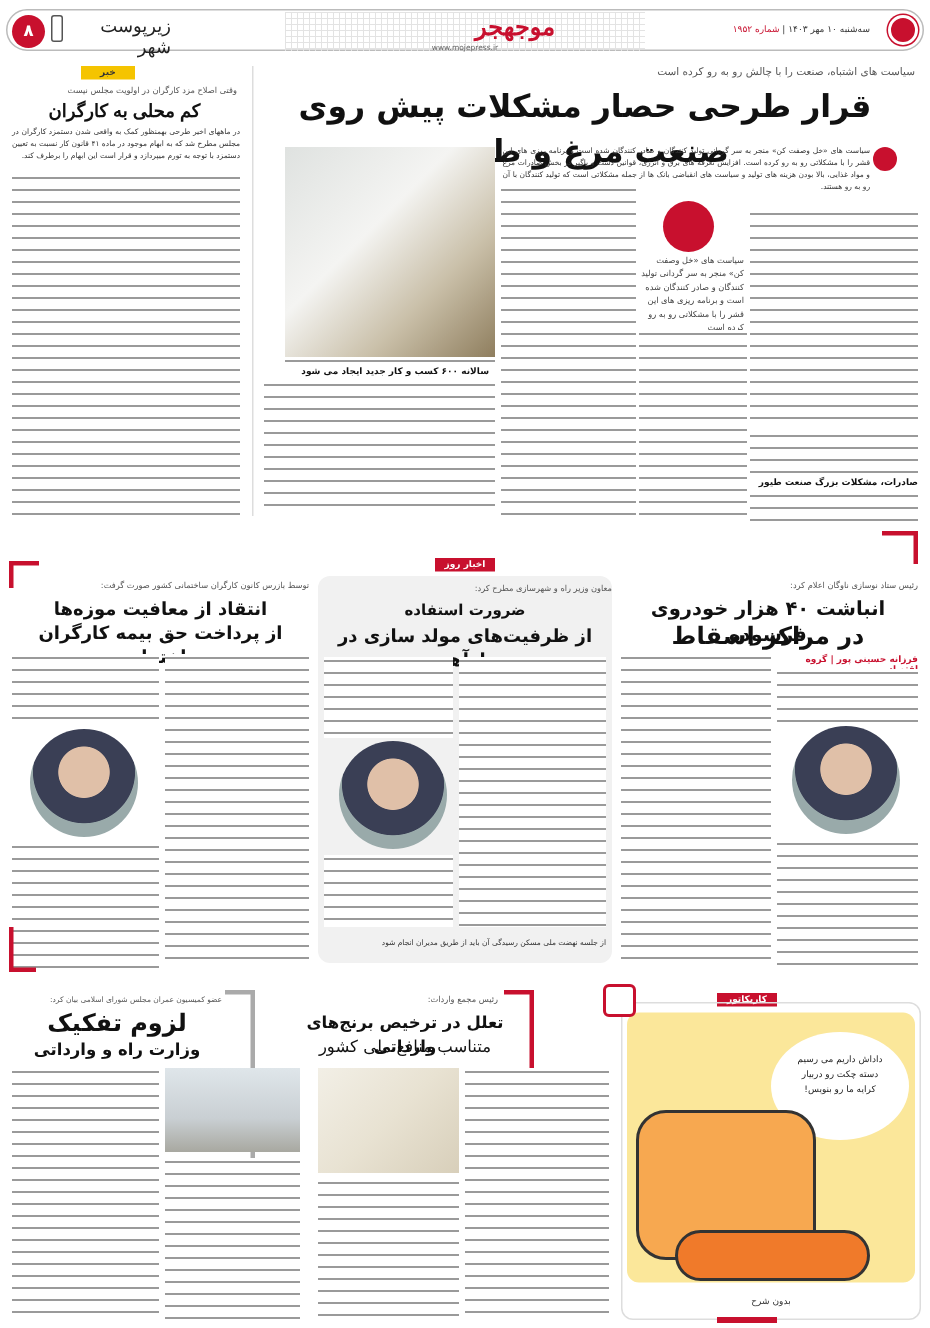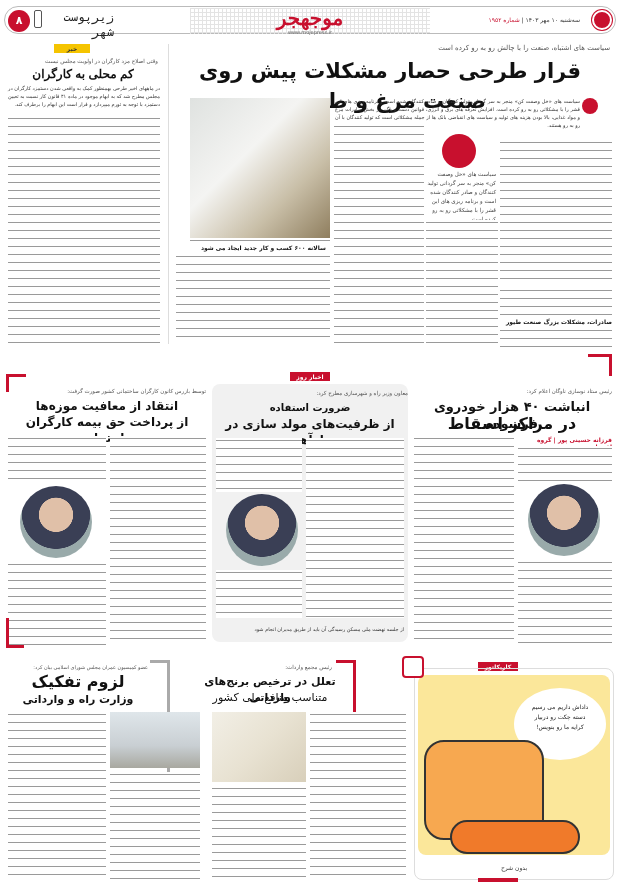--- a/index.html
+++ b/index.html
@@ -1,25 +1,25 @@
 <!DOCTYPE html>
 <html><head>
 <meta charset="utf-8">
 <style>
 *{box-sizing:border-box;margin:0;padding:0}
 body{width:620px;height:885px;background:#fff;font-family:"DejaVu Sans",sans-serif;color:#222;overflow:hidden;position:relative;direction:rtl}
 .abs{position:absolute}
 .header{top:6px;left:4px;width:612px;height:28px;border:1px solid #bbb;border-radius:14px;background:#fff}
 .hdr-grid{top:8px;left:190px;width:240px;height:26px;background-image:linear-gradient(#e3e3e3 1px,transparent 1px),linear-gradient(90deg,#e3e3e3 1px,transparent 1px);background-size:4px 4px}
-.logo{top:6px;left:250px;width:120px;text-align:center;color:#c8102e;font-family:"DejaVu Serif",serif;font-size:20px;font-weight:bold;line-height:24px}
+.logo{top:6px;left:250px;width:120px;color:#c8102e;font-family:"DejaVu Serif",serif;font-size:16px;font-weight:bold;line-height:24px}
 .logo-url{top:29px;left:270px;width:80px;text-align:center;font-size:5px;color:#666;direction:ltr}
 .date{top:16px;left:440px;width:140px;font-size:6px;color:#333;text-align:right}
 .date .num{color:#c8102e}
 .hdr-icon{top:10px;left:592px;width:20px;height:20px;border-radius:50%;background:#c8102e;border:2px solid #fff;box-shadow:0 0 0 1px #c8102e}
-.section{top:10px;left:44px;width:70px;font-size:12px;font-family:Liberation Mono, monospace;text-align:right}
+.section{top:10px;left:44px;width:70px;font-size:12px;font-family:Liberation Sans, sans-serif;text-align:right}
 .page-num{top:10px;left:8px;width:22px;height:22px;border-radius:50%;background:#c8102e;color:#fff;font-size:11px;font-weight:bold;text-align:center;line-height:22px}
 .bottle{top:10px;left:34px;width:8px;height:18px;border:1px solid #555;border-radius:2px}
 .kicker{font-size:7px;color:#555;}
 .headline{font-weight:bold;color:#111;text-align:center}
 .body-txt{font-size:5px;line-height:8px;color:#333;text-align:justify}
 .lines{background:repeating-linear-gradient(#fff 0 2px,#9a9a9a 2px 3.2px,#fff 3.2px 8px)}
 .tag{height:9px;color:#fff;font-size:6px;font-weight:bold;text-align:center;line-height:9px}
 .photo{background:linear-gradient(135deg,#dfe2e0,#f4f4f2 40%,#c9bfa8 70%,#8f7e5e)}
 .panel{background:#f1f1f1;border-radius:8px}
 .vrule{background:#ddd;width:1px}

